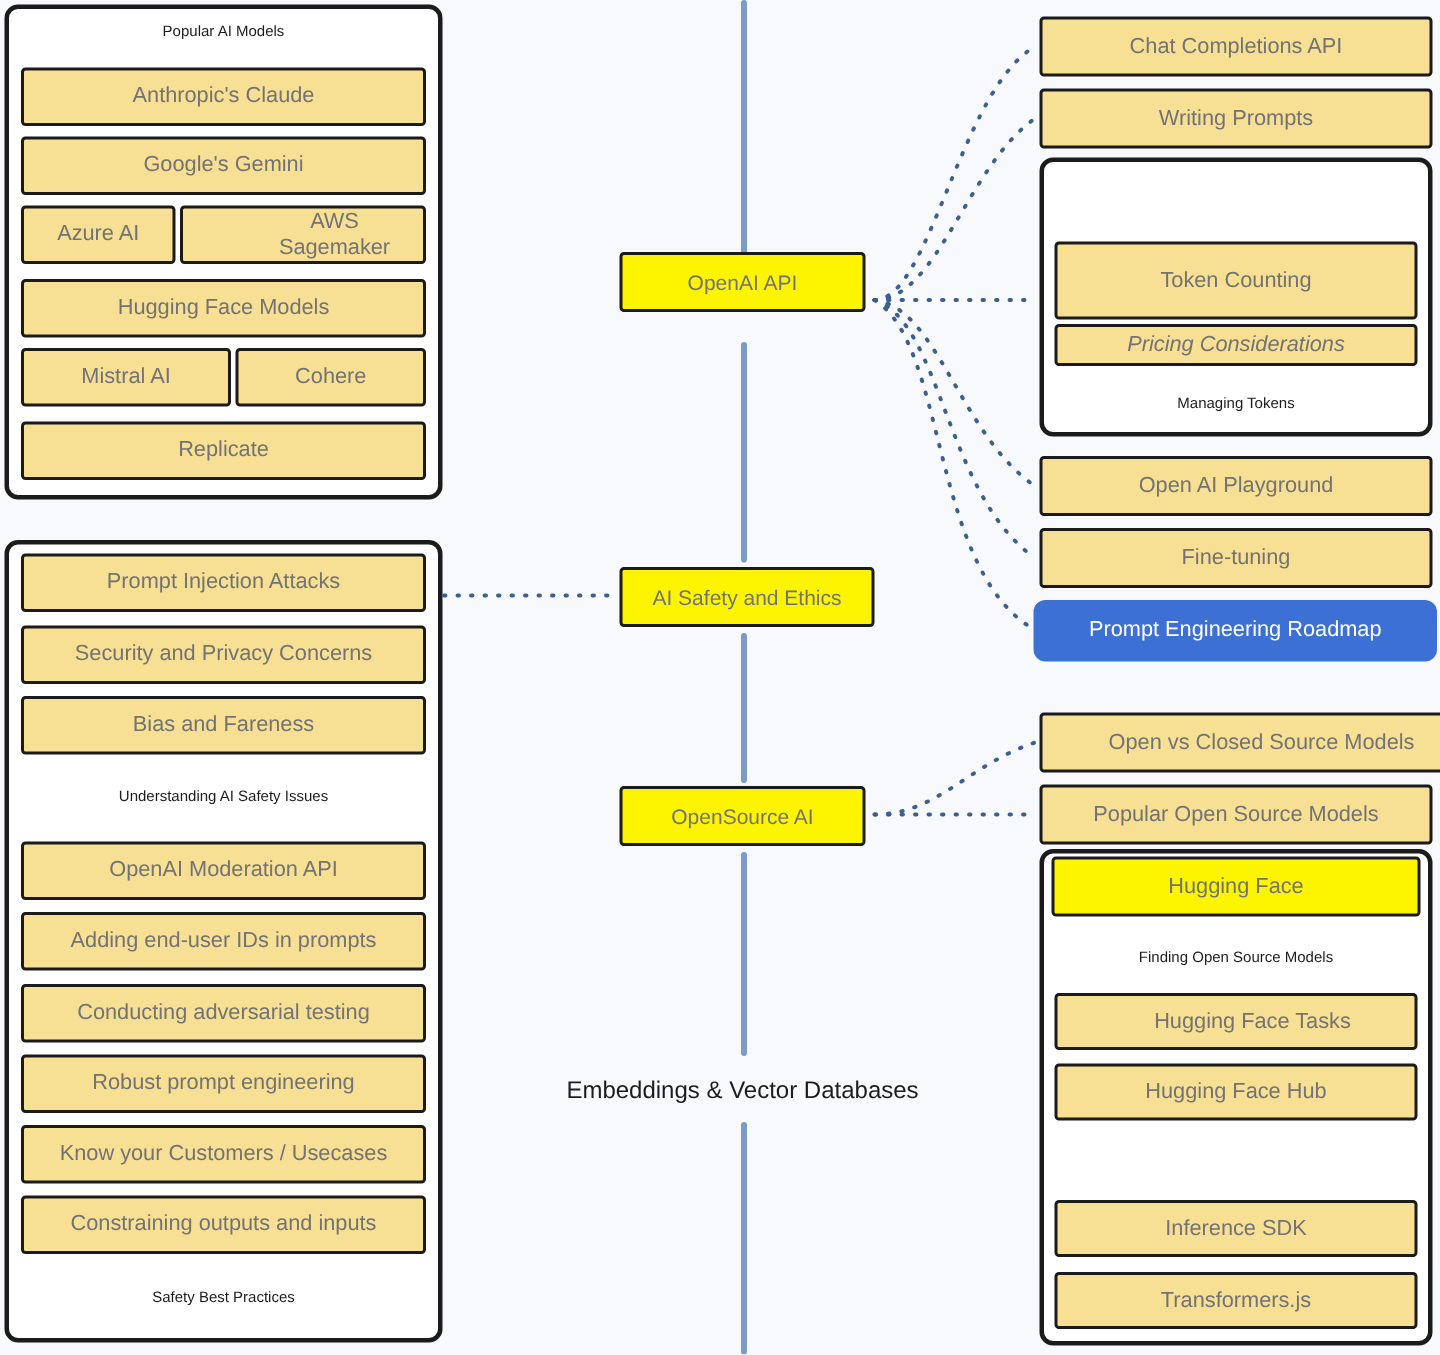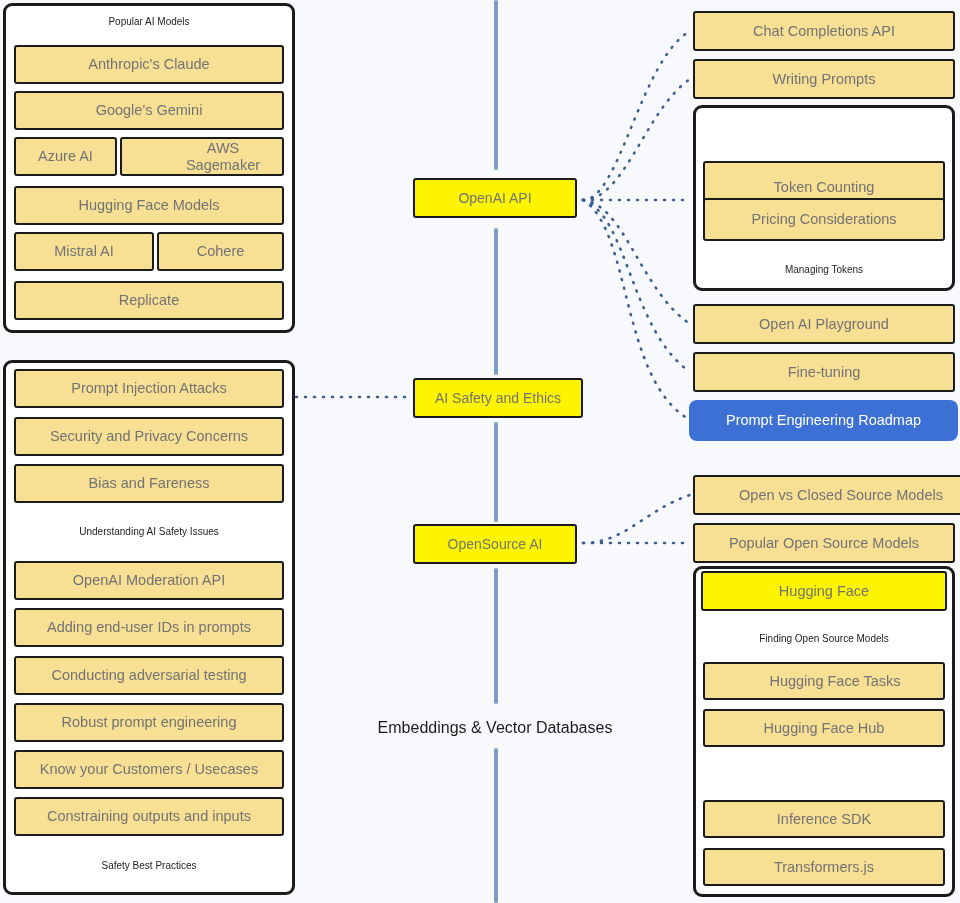--- a/index.html
+++ b/index.html
@@ -110,33 +110,33 @@
   <div class="caption" style="left:10px;top:518px;width:278px;height:26px;">Understanding AI Safety Issues</div>
 
   <div class="node" style="left:14px;top:561px;width:270px;height:39px;">OpenAI Moderation API</div>
   <div class="node" style="left:14px;top:608px;width:270px;height:39px;">Adding end-user IDs in prompts</div>
   <div class="node" style="left:14px;top:656px;width:270px;height:39px;">Conducting adversarial testing</div>
   <div class="node" style="left:14px;top:703px;width:270px;height:39px;">Robust prompt engineering</div>
   <div class="node" style="left:14px;top:750px;width:270px;height:39px;">Know your Customers / Usecases</div>
   <div class="node" style="left:14px;top:797px;width:270px;height:39px;">Constraining outputs and inputs</div>
   <div class="caption" style="left:10px;top:852px;width:278px;height:26px;">Safety Best Practices</div>
 
-  <div class="node center" style="left:413px;top:178px;width:164px;height:40px;text-align:right;">OpenAI API</div>
+  <div class="node center" style="left:413px;top:168px;width:164px;height:40px;text-align:right;">OpenAI API</div>
   <div class="node center" style="left:413px;top:378px;width:170px;height:40px;">AI Safety and Ethics</div>
   <div class="node center" style="left:413px;top:524px;width:164px;height:40px;">OpenSource AI</div>
 
   <div class="caption spine-label" style="left:345px;top:712px;width:300px;height:32px;">Embeddings &amp; Vector Databases</div>
 
   <div class="node" style="left:693px;top:11px;width:262px;height:40px;">Chat Completions API</div>
   <div class="node" style="left:693px;top:59px;width:262px;height:40px;">Writing Prompts</div>
 
   <div class="group" style="left:693px;top:105px;width:262px;height:186px;">
   </div>
   <div class="node" style="left:703px;top:161px;width:242px;height:52px;">Token Counting</div>
-  <div class="node" style="left:703px;top:198px;width:242px;height:43px;">Pricing Considerations</div>
+  <div class="node" style="left:703px;top:216px;width:242px;height:28px;font-style:italic;">Pricing Considerations</div>
   <div class="caption" style="left:700px;top:255px;width:248px;height:28px;">Managing Tokens</div>
 
   <div class="node" style="left:693px;top:304px;width:262px;height:40px;">Open AI Playground</div>
   <div class="node" style="left:693px;top:352px;width:262px;height:40px;">Fine-tuning</div>
   <div class="node blue" style="left:689px;top:400px;width:269px;height:41px;">Prompt Engineering Roadmap</div>
 
   <div class="node" style="left:693px;top:475px;width:296px;height:40px;">Open vs Closed Source Models</div>
   <div class="node" style="left:693px;top:523px;width:262px;height:40px;">Popular Open Source Models</div>
 
   <div class="group" style="left:693px;top:566px;width:262px;height:331px;">

